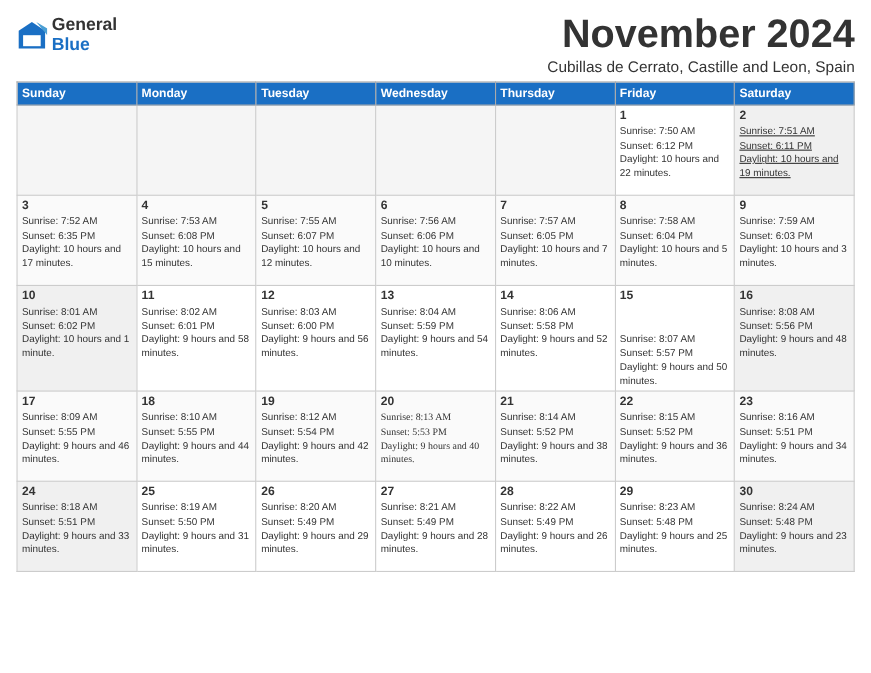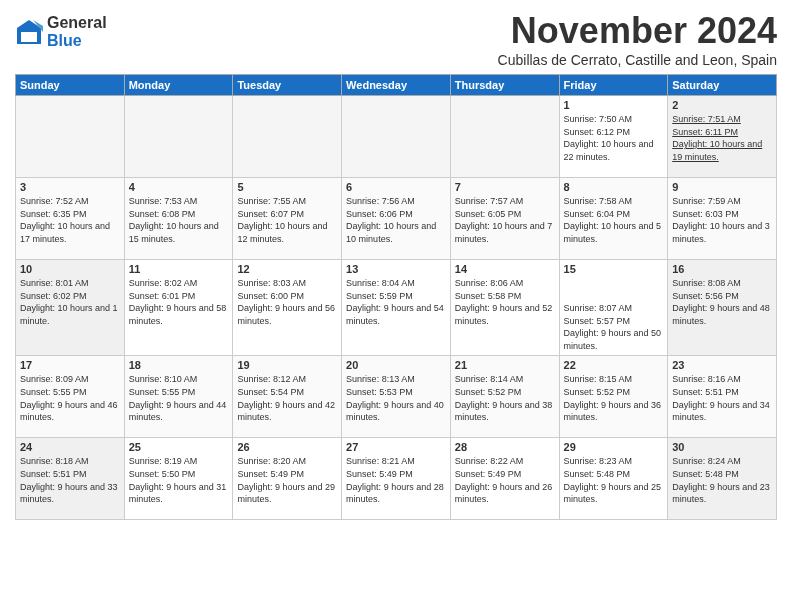--- a/index.html
+++ b/index.html
@@ -242,21 +242,21 @@
 Daylight: 9 hours and 44 minutes.</div>
           </td>
           <td>
             <div class="day-num">19</div>
             <div class="day-info" style="white-space: pre-line;">Sunrise: 8:12 AM
 Sunset: 5:54 PM
 Daylight: 9 hours and 42 minutes.</div>
           </td>
           <td>
             <div class="day-num">20</div>
-            <div class="day-info" style="white-space: pre-line;">Sunrise: 8:13 AM
+            <div class="day-info" style="white-space: pre-line; font-family: Liberation Serif, serif;">Sunrise: 8:13 AM
 Sunset: 5:53 PM
 Daylight: 9 hours and 40 minutes.</div>
           </td>
           <td>
             <div class="day-num">21</div>
             <div class="day-info" style="white-space: pre-line;">Sunrise: 8:14 AM
 Sunset: 5:52 PM
 Daylight: 9 hours and 38 minutes.</div>
           </td>
           <td>

